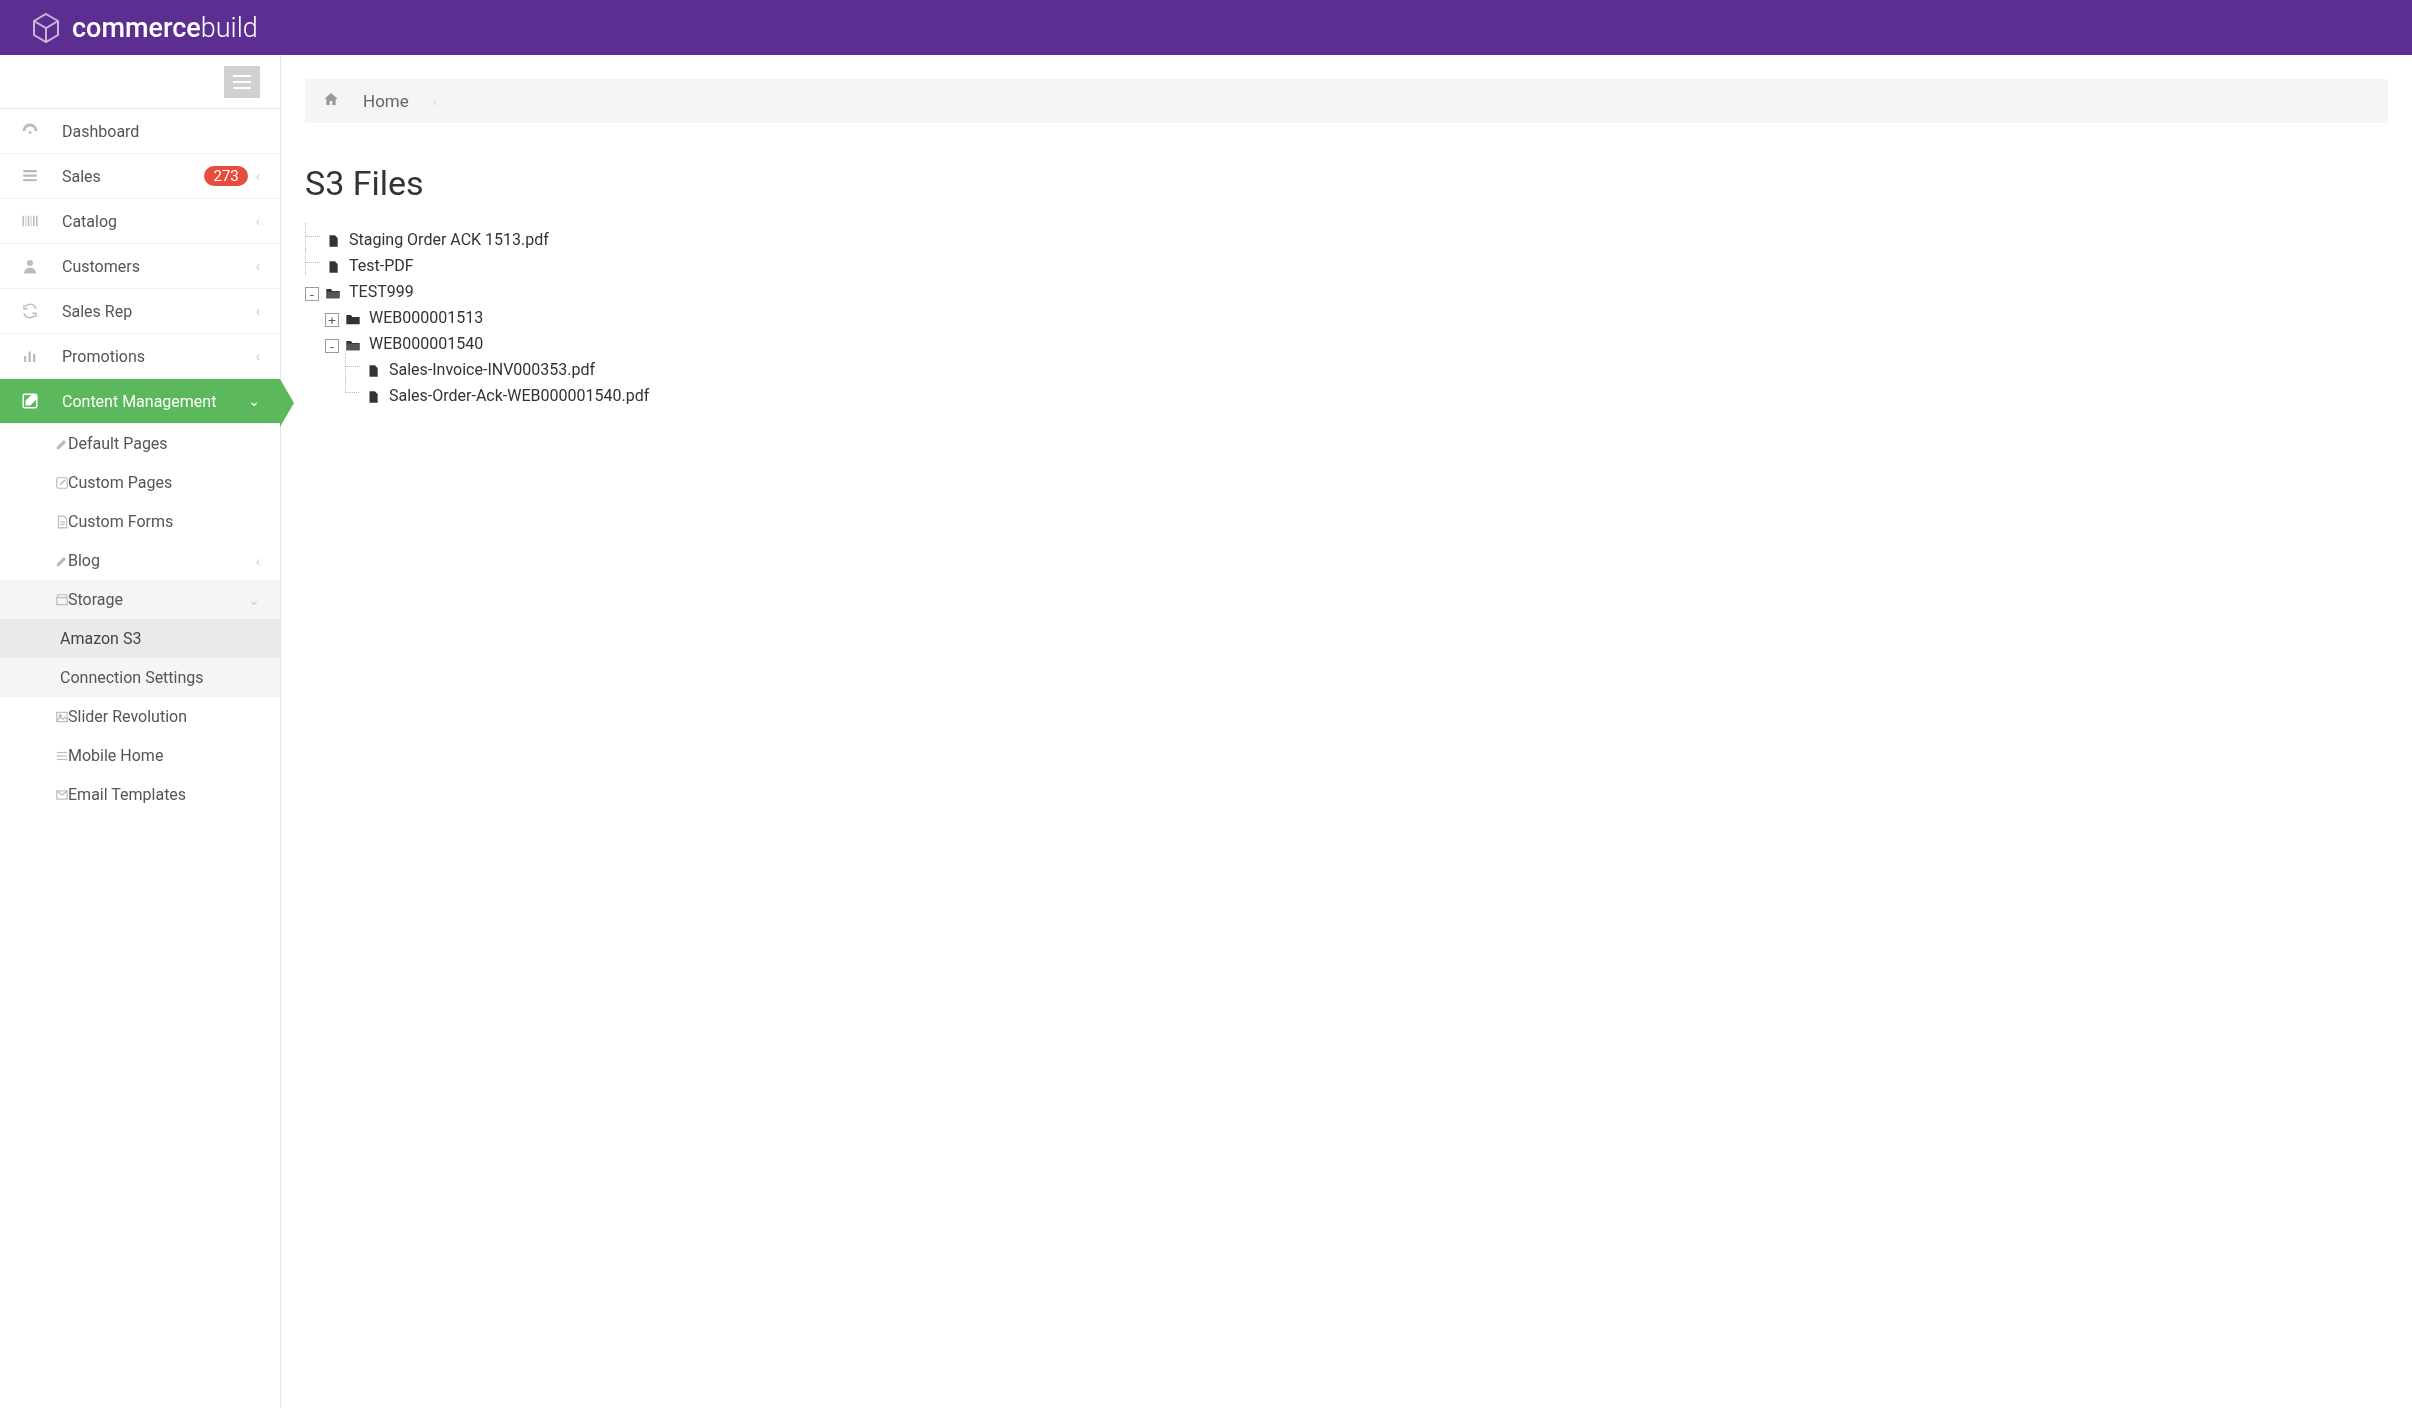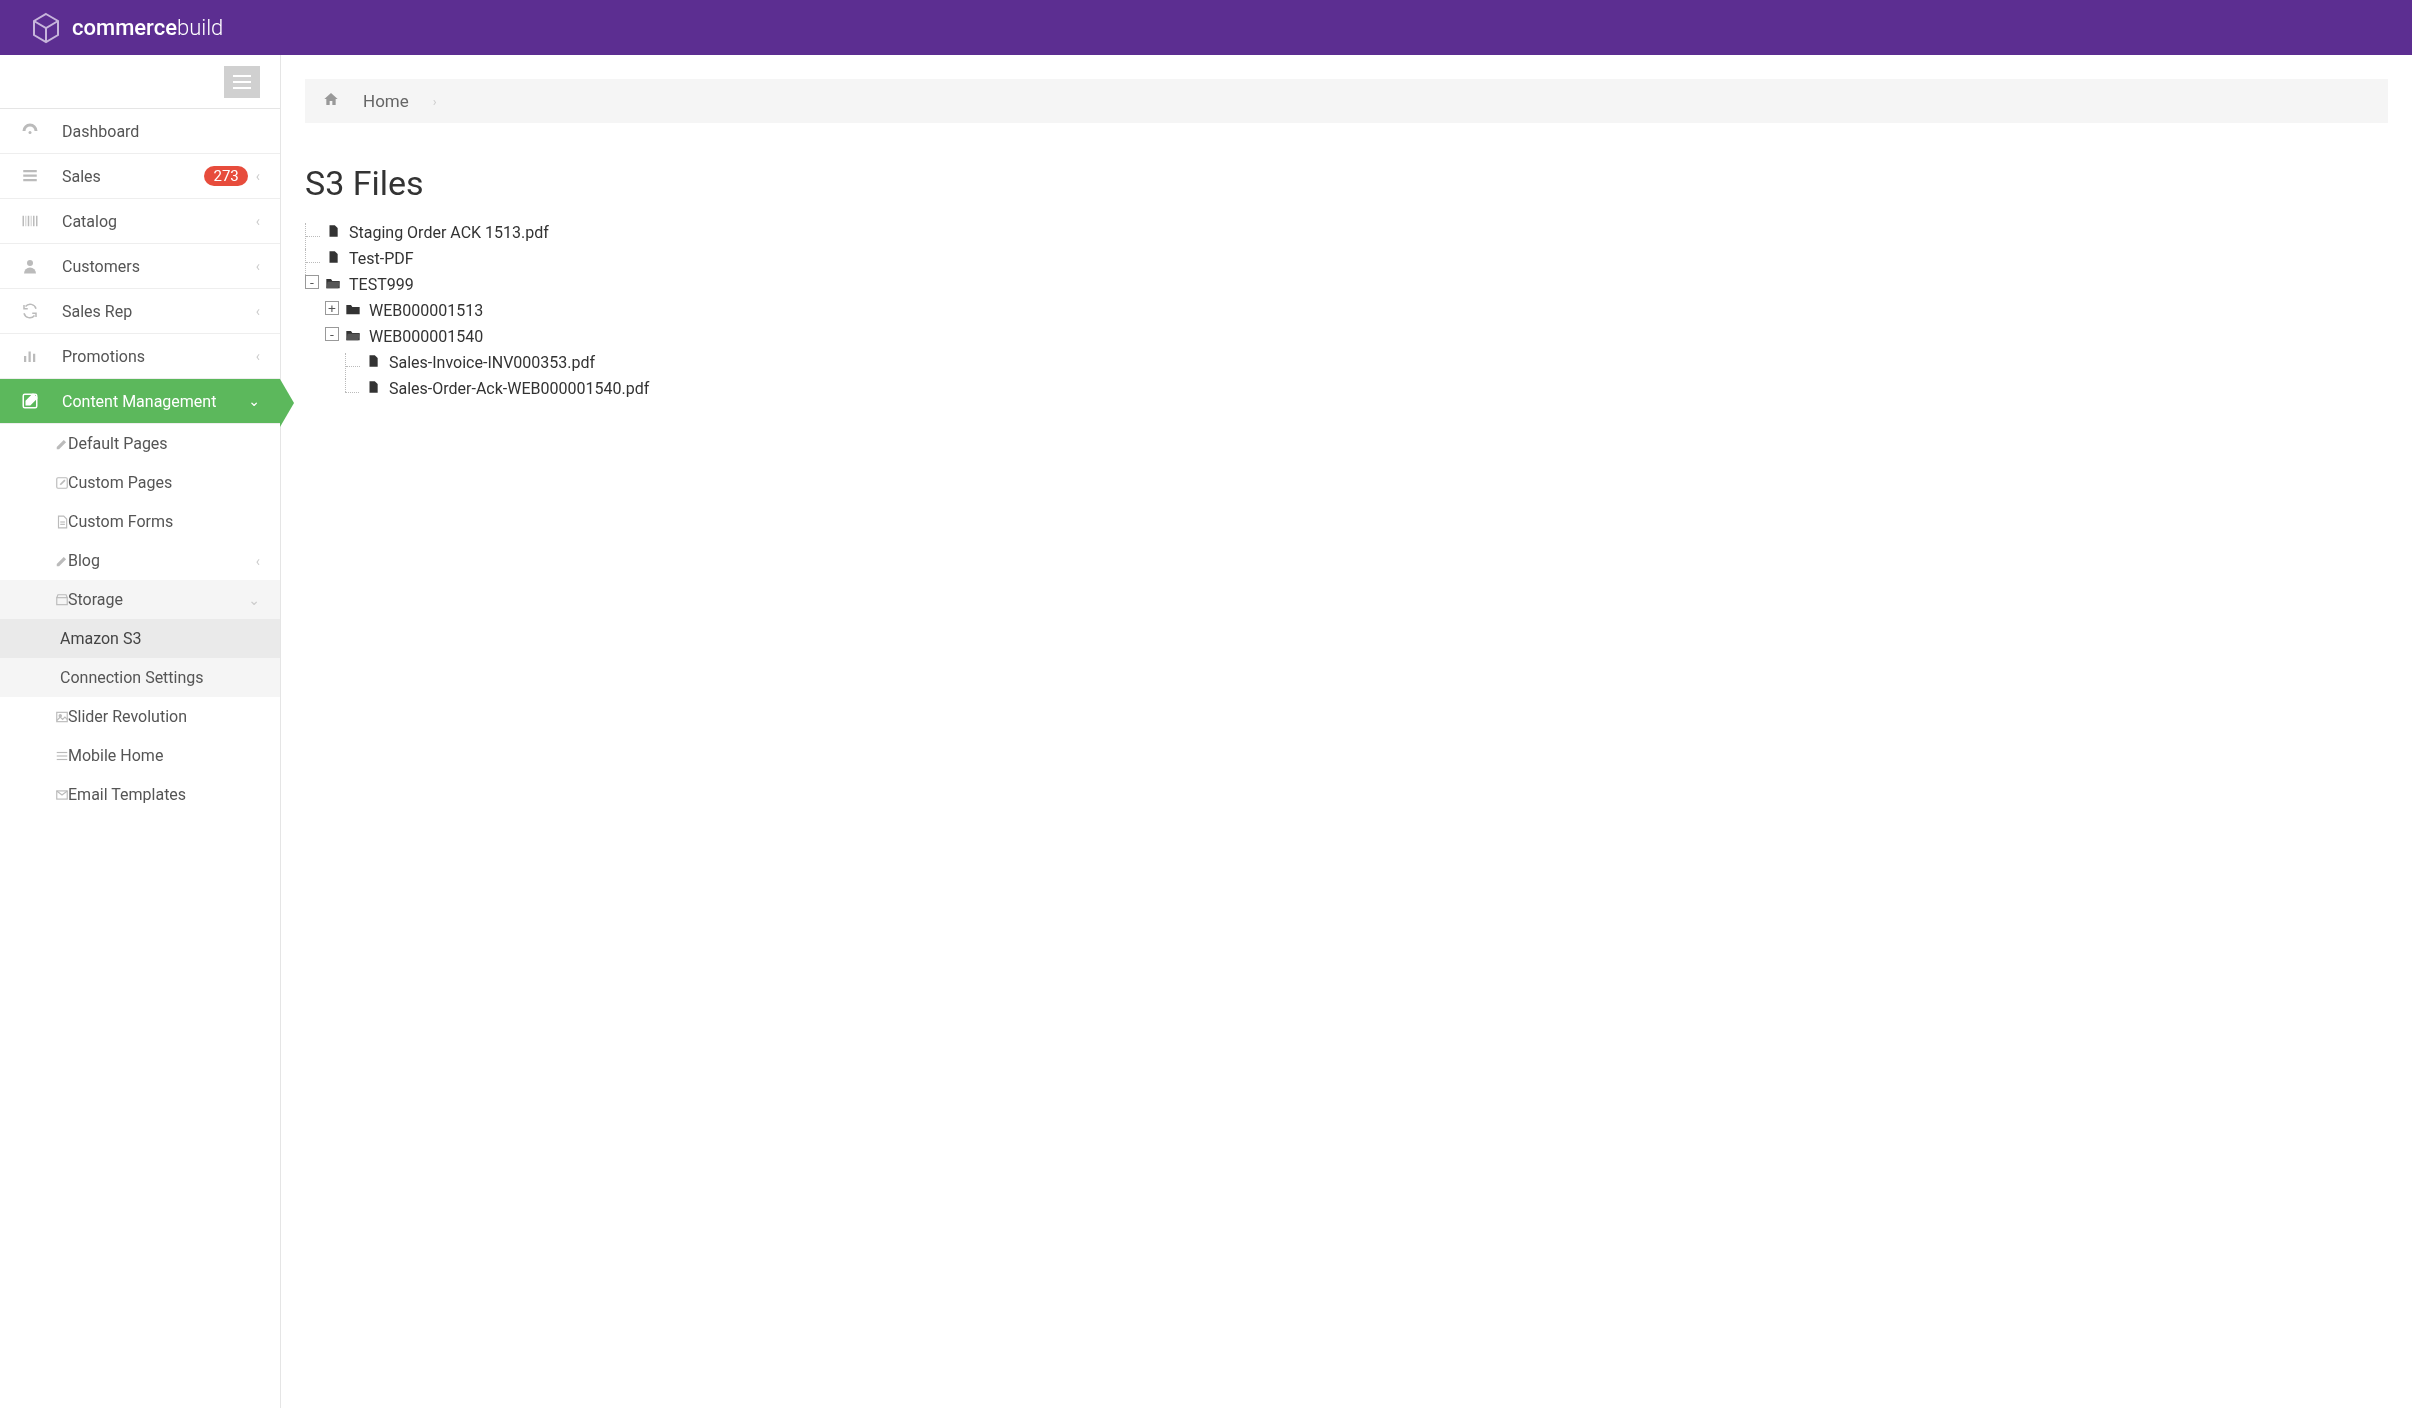--- a/index.html
+++ b/index.html
@@ -1,21 +1,21 @@
 <!DOCTYPE html>
 <html><head>
 <meta charset="utf-8">
 <style>
 * { box-sizing: border-box; margin: 0; padding: 0; }
 body { font-family: -apple-system, BlinkMacSystemFont, "Segoe UI", Roboto, "Helvetica Neue", Arial, sans-serif; font-size: 14px; color: #333; background: #fff; }
 
 .header { background: #5c2e91; height: 55px; display: flex; align-items: center; padding: 0 28px; position: relative; }
 .logo { display: flex; align-items: center; gap: 8px; }
 .logo-icon { width: 36px; height: 36px; display: flex; align-items: center; justify-content: center; }
-.logo-text { color: #fff; font-size: 22px; font-weight: 300; letter-spacing: 0; }
+.logo-text { color: #fff; font-size: 27px; font-weight: 300; letter-spacing: 0; }
 .logo-text .bold { font-weight: 500; }
 
 .layout { display: flex; min-height: calc(100vh - 55px); }
 .sidebar { width: 281px; border-right: 1px solid #e5e5e5; background: #fff; }
 .sidebar-top { height: 54px; display: flex; align-items: center; justify-content: flex-end; padding-right: 20px; border-bottom: 1px solid #e5e5e5; }
 .hamburger { width: 36px; height: 32px; background: #d0d0d0; display: flex; flex-direction: column; justify-content: center; align-items: center; gap: 4px; cursor: pointer; }
 .hamburger span { display: block; width: 18px; height: 2px; background: #fff; }
 
 .nav-list { list-style: none; }
 .nav-item { display: flex; align-items: center; padding: 12px 20px; border-bottom: 1px solid #eee; color: #555; cursor: pointer; font-size: 16px; position: relative; gap: 8px; }
@@ -41,21 +41,21 @@
 .subsubnav-item.selected { background: #eaeaea; color: #444; }
 
 .main { flex: 1; padding: 0; }
 .breadcrumb { margin: 24px 24px 0 24px; background: #f5f5f5; padding: 12px 18px; display: flex; align-items: center; gap: 24px; color: #666; font-size: 17px; }
 .breadcrumb .home-icon { color: #999; }
 .breadcrumb .crumb-sep { color: #ccc; font-size: 13px; }
 
 .page-title { font-size: 34px; font-weight: 400; color: #333; margin: 40px 24px 20px 24px; }
 
 .tree { margin: 0 24px; font-size: 16px; color: #333; }
-.tree-node { display: flex; align-items: flex-start; height: 26px; }
+.tree-node { display: flex; align-items: flex-end; height: 26px; }
 .tree-toggle { width: 14px; height: 14px; border: 1px solid #999; display: flex; align-items: center; justify-content: center; font-size: 13px; line-height: 1; color: #555; cursor: pointer; margin-right: 6px; flex-shrink: 0; font-family: monospace; }
 .tree-icon { width: 16px; height: 16px; margin-right: 8px; display: flex; align-items: center; justify-content: center; flex-shrink: 0; }
 .tree-label { cursor: pointer; }
 .tree-connector { width: 20px; height: 26px; border-left: 1px dotted #bbb; position: relative; flex-shrink: 0; }
 .tree-connector::after { content: ""; position: absolute; top: 50%; left: 0; width: 14px; border-top: 1px dotted #bbb; }
 .tree-connector.last { border-left: none; }
 .tree-connector.last::before { content: ""; position: absolute; top: 0; left: 0; height: 50%; border-left: 1px dotted #bbb; }
 .tree-blank { width: 20px; flex-shrink: 0; }
 
 .indent { display: flex; align-items: center; }

